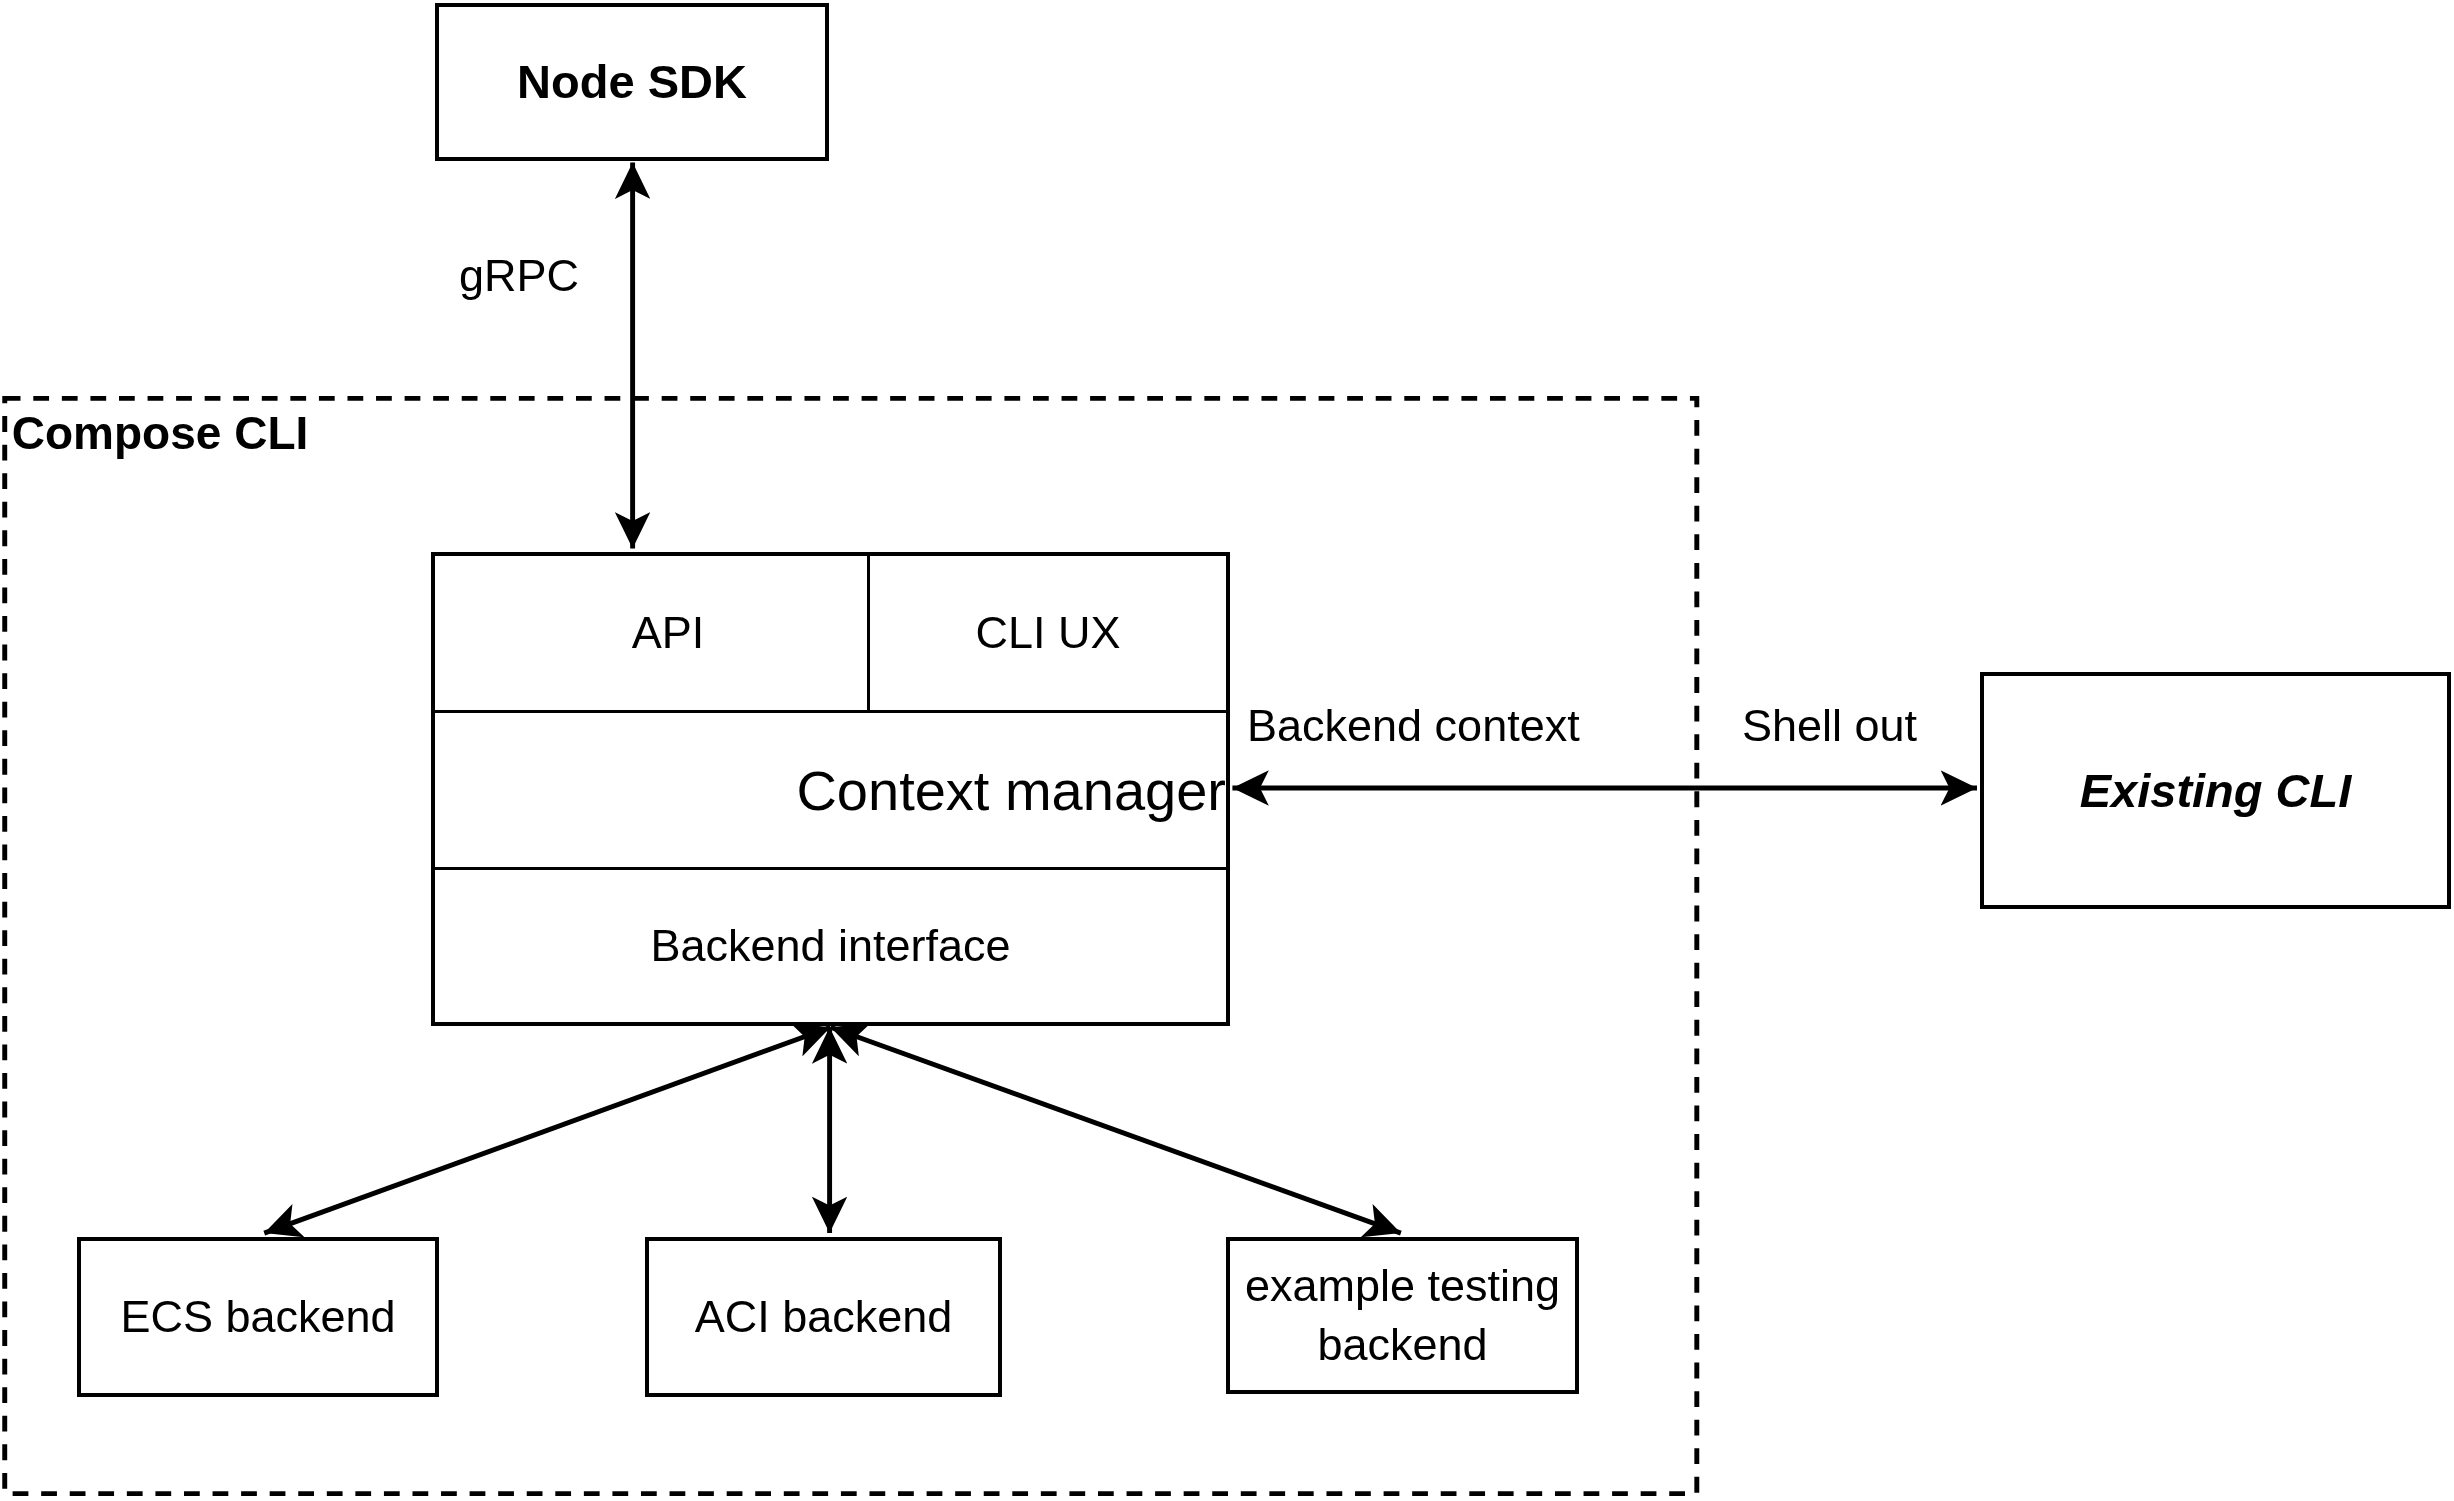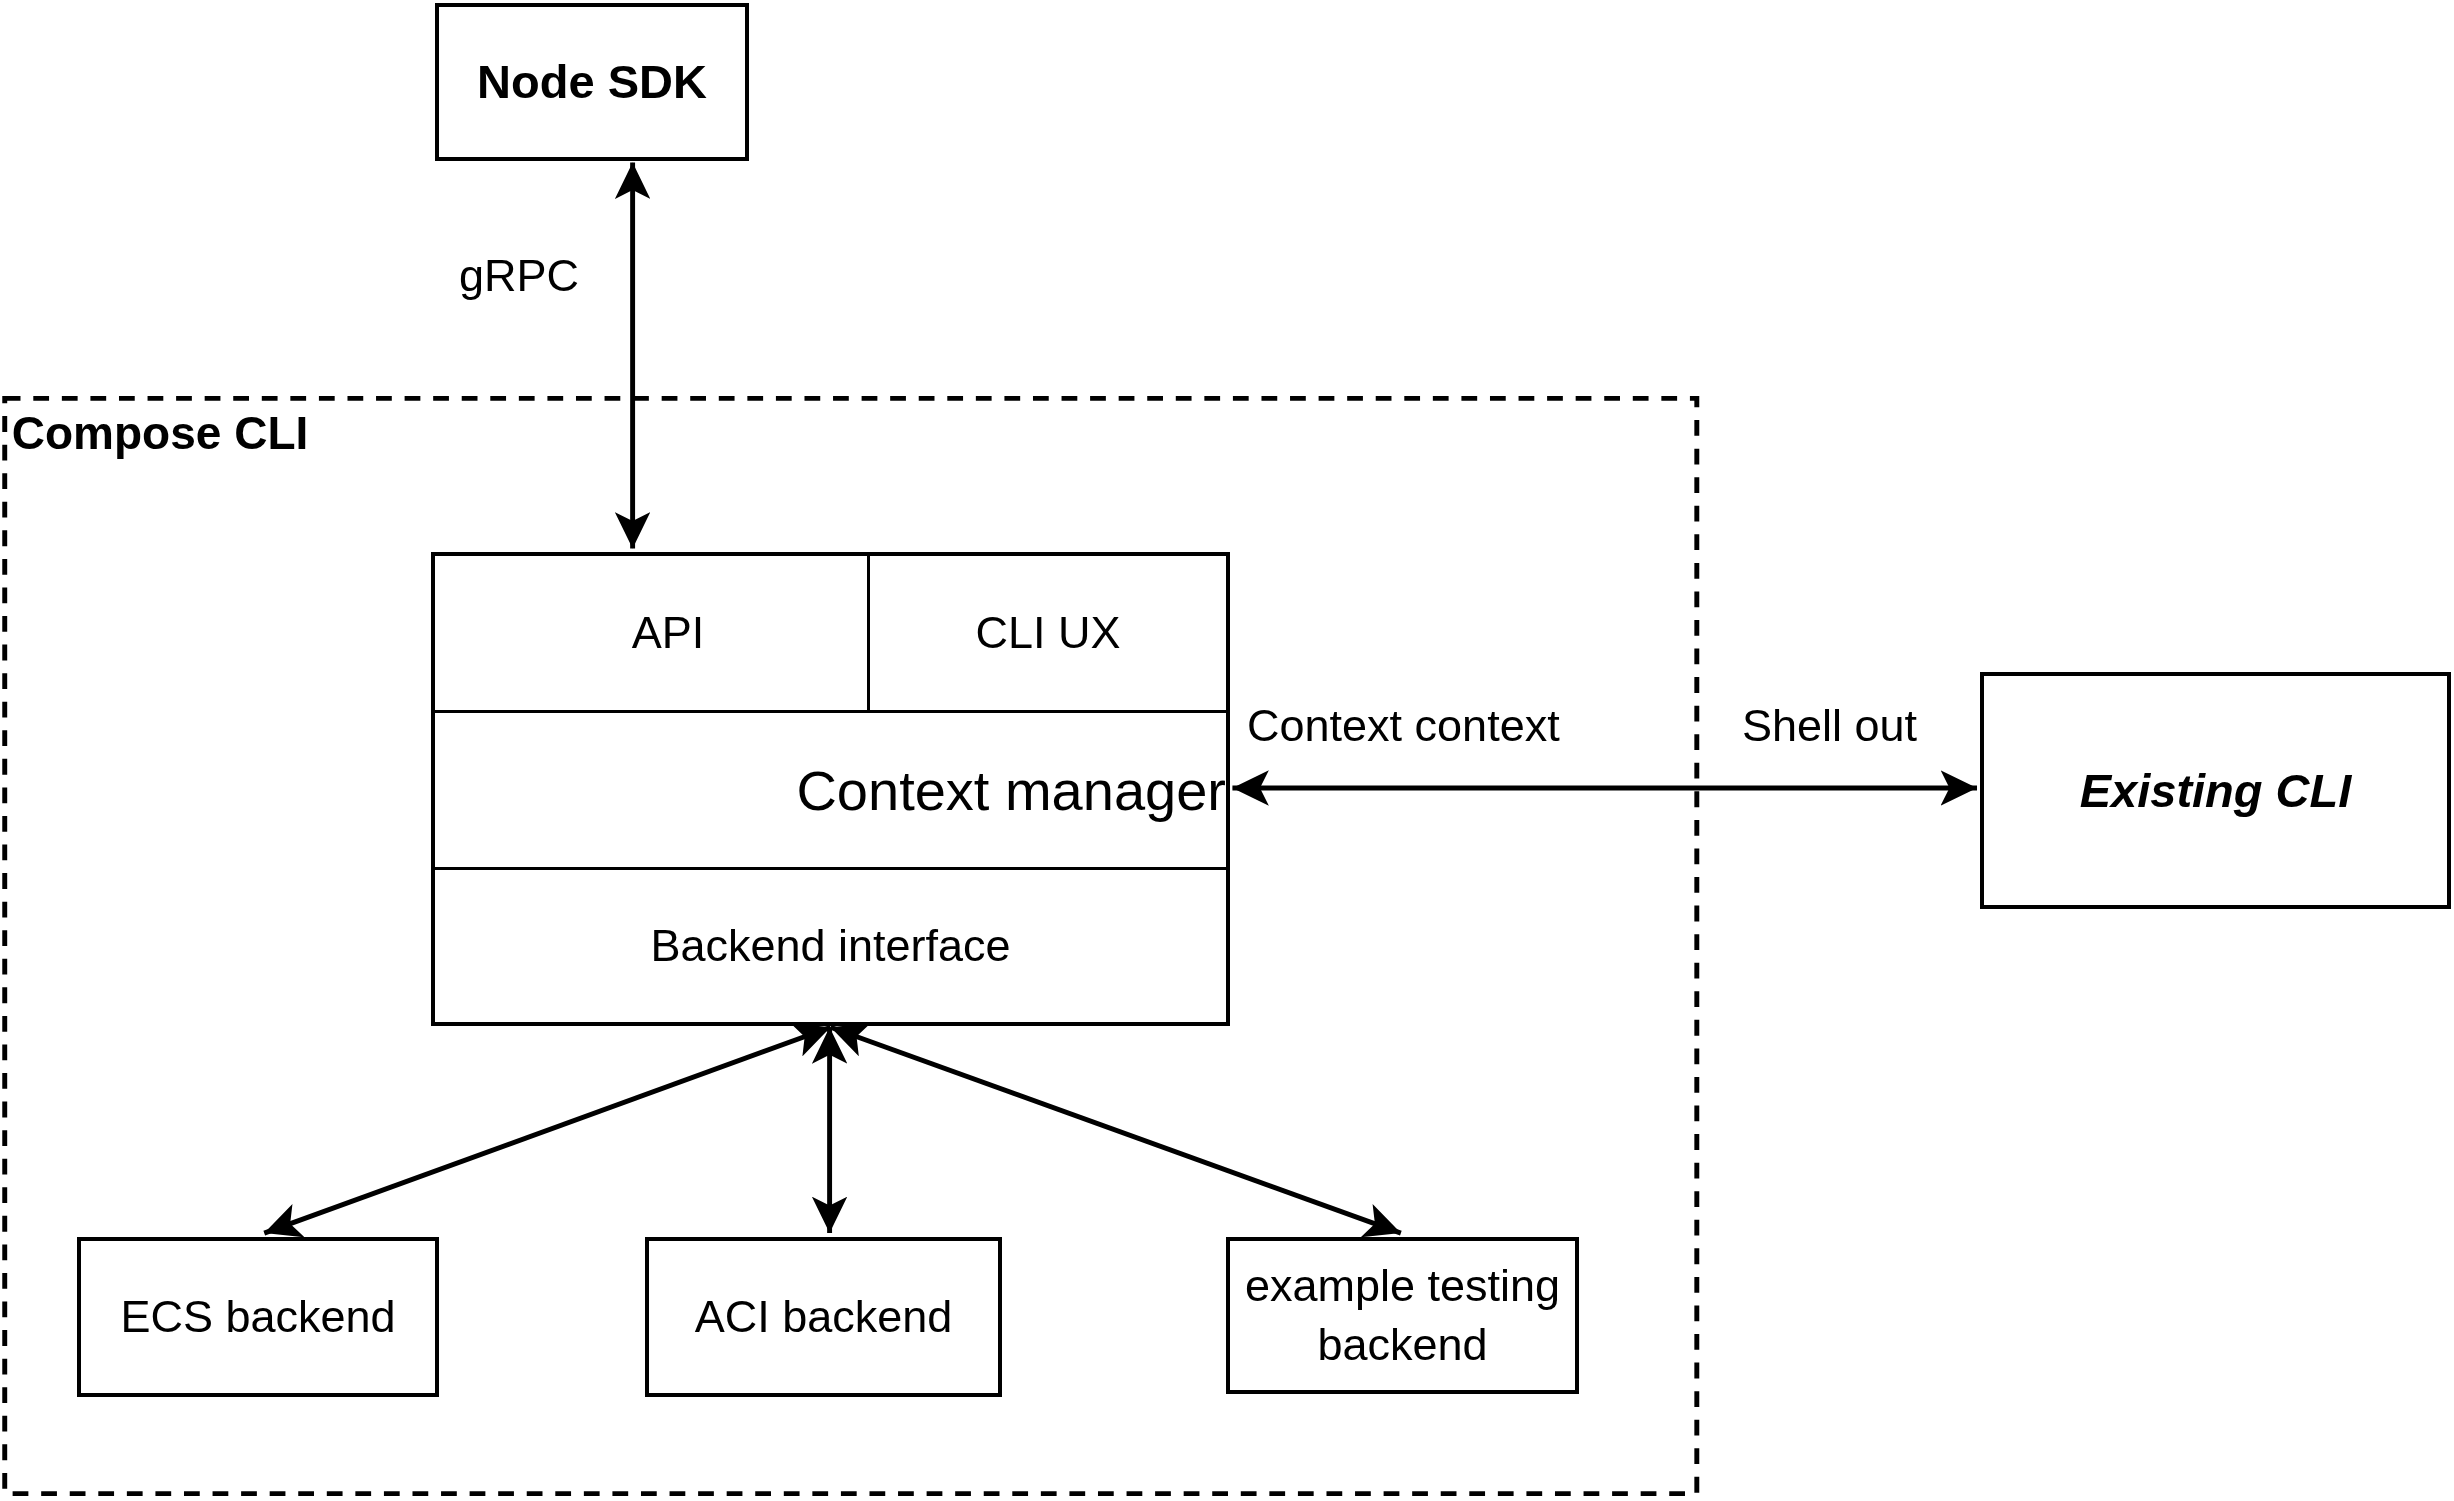--- a/index.html
+++ b/index.html
@@ -99,21 +99,21 @@
   }
   #compose-label {
     position: absolute;
     left: 11.8px;
     top: 408px;
     font-size: 46px;
     font-weight: bold;
     line-height: 51px;
     white-space: nowrap;
   }
-  #node-sdk    { left: 435px;  top: 3px;    width: 314px; height: 158px; }
+  #node-sdk    { left: 435px;  top: 3px;    width: 394px; height: 158px; }
   #existing-cli{ left: 1980px; top: 672px;  width: 471px; height: 237px; font-style: italic; }
   #ecs-backend { left: 77px;   top: 1237px; width: 362px; height: 160px; }
   #aci-backend { left: 645px;  top: 1237px; width: 357px; height: 160px; }
   #example-backend { left: 1226px; top: 1237px; width: 353px; height: 157px; padding: 0 9.9px; }
   #grpc-label            { left: 459px;  top: 251px; }
   #existing-context-label{ left: 1247px; top: 701px; }
   #shell-out-label       { left: 1742px; top: 701px; }
 </style>
 </head>
 <body>
@@ -174,17 +174,17 @@
   </div>
   <div id="aci-backend" class="box">
     <span>ACI backend</span>
   </div>
 
   <div id="existing-cli" class="box bold">
     <span>Existing CLI</span>
   </div>
 
   <div id="grpc-label" class="edge-label">gRPC</div>
-  <div id="existing-context-label" class="edge-label">Context context</div>
+  <div id="existing-context-label" class="edge-label">Backend context</div>
   <div id="shell-out-label" class="edge-label">Shell out</div>
 
 </div>
 
 
 </body></html>

